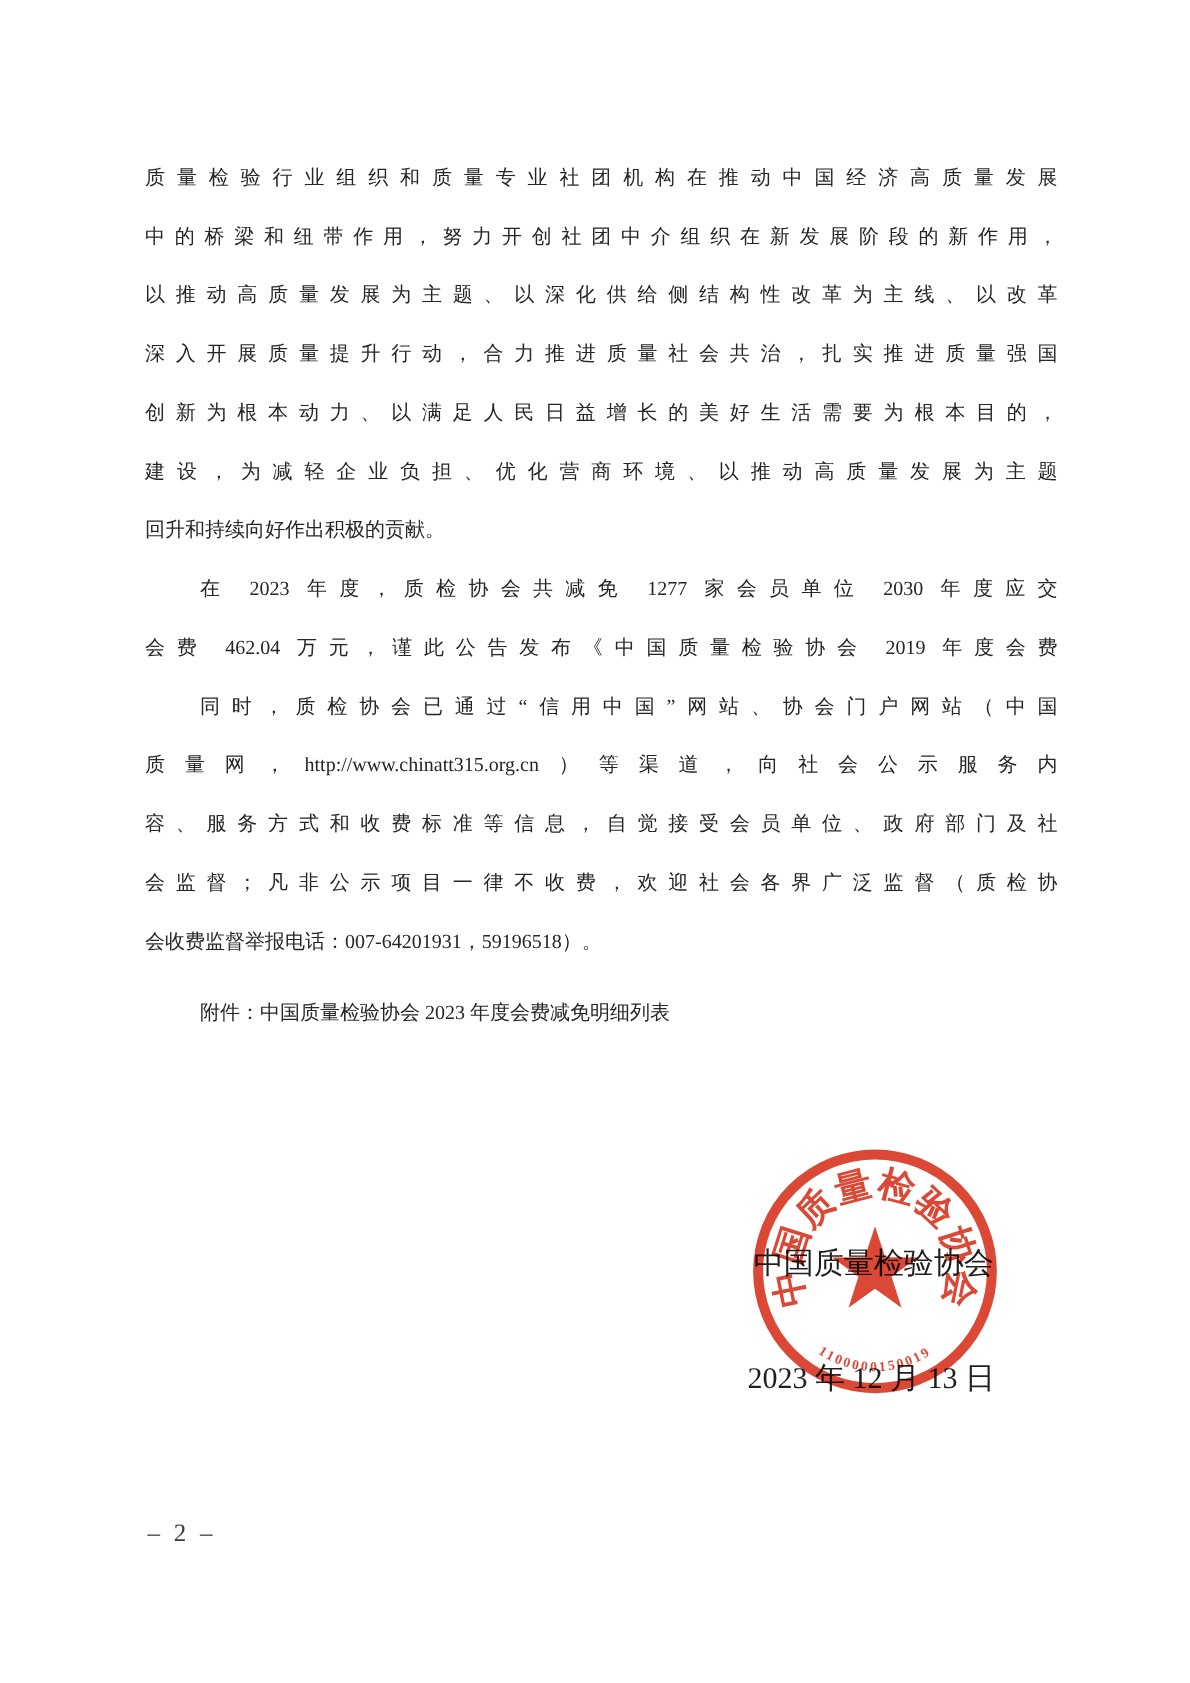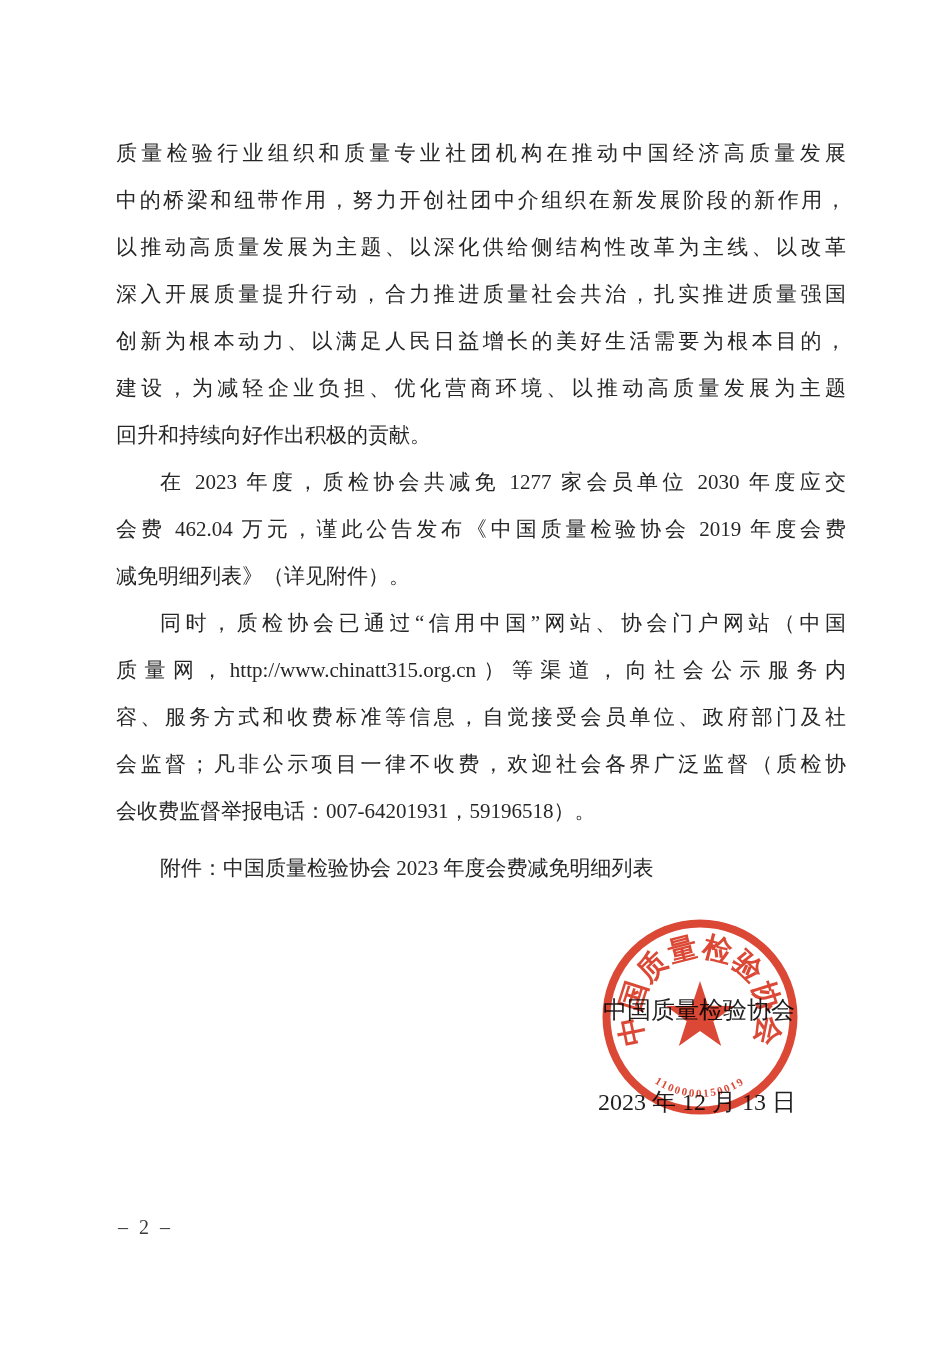--- a/index.html
+++ b/index.html
@@ -12,23 +12,23 @@
     width: 952px;
     height: 1346px;
     background: #ffffff;
     font-family: "Liberation Serif", "DejaVu Serif", serif;
     color: #262626;
     overflow: hidden;
   }
   .content {
     position: absolute;
     left: 116px;
-    top: 130px;
+    top: 119px;
     width: 730px;
-    font-size: 21px;
+    font-size: 16px;
     line-height: 47px;
   }
   .line {
     height: 47px;
     text-align: justify;
     text-align-last: justify;
     overflow: hidden;
     white-space: normal;
   }
   .line.end {
@@ -92,21 +92,20 @@
   <div class="content">
     <div class="line">质量检验行业组织和质量专业社团机构在推动中国经济高质量发展</div>
     <div class="line">中的桥梁和纽带作用，努力开创社团中介组织在新发展阶段的新作用，</div>
     <div class="line">以推动高质量发展为主题、以深化供给侧结构性改革为主线、以改革</div>
     <div class="line">深入开展质量提升行动，合力推进质量社会共治，扎实推进质量强国</div>
     <div class="line">创新为根本动力、以满足人民日益增长的美好生活需要为根本目的，</div>
     <div class="line">建设，为减轻企业负担、优化营商环境、以推动高质量发展为主题</div>
     <div class="line end">回升和持续向好作出积极的贡献。</div>
     <div class="line indent">在 2023 年度，质检协会共减免 1277 家会员单位 2030 年度应交</div>
     <div class="line">会费 462.04 万元，谨此公告发布《中国质量检验协会 2019 年度会费</div>
-    <div class="line end">减免明细列表》（详见附件）。</div>
     <div class="line indent">同时，质检协会已通过“信用中国”网站、协会门户网站（中国</div>
     <div class="line">质量网，http://www.chinatt315.org.cn）等渠道，向社会公示服务内</div>
     <div class="line">容、服务方式和收费标准等信息，自觉接受会员单位、政府部门及社</div>
     <div class="line">会监督；凡非公示项目一律不收费，欢迎社会各界广泛监督（质检协</div>
     <div class="line end">会收费监督举报电话：007-64201931，59196518）。</div>
     <div class="line attachment indent">附件：中国质量检验协会 2023 年度会费减免明细列表</div>
   </div>
 
   <div class="org-name">中国质量检验协会</div>
   <div class="date">2023 年 12 月 13 日</div>

